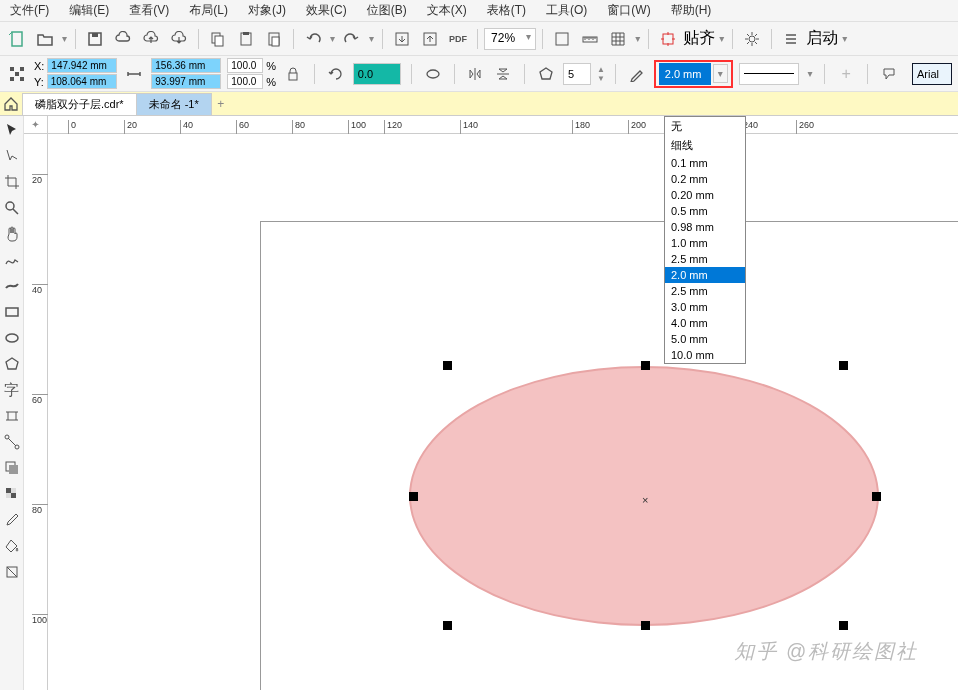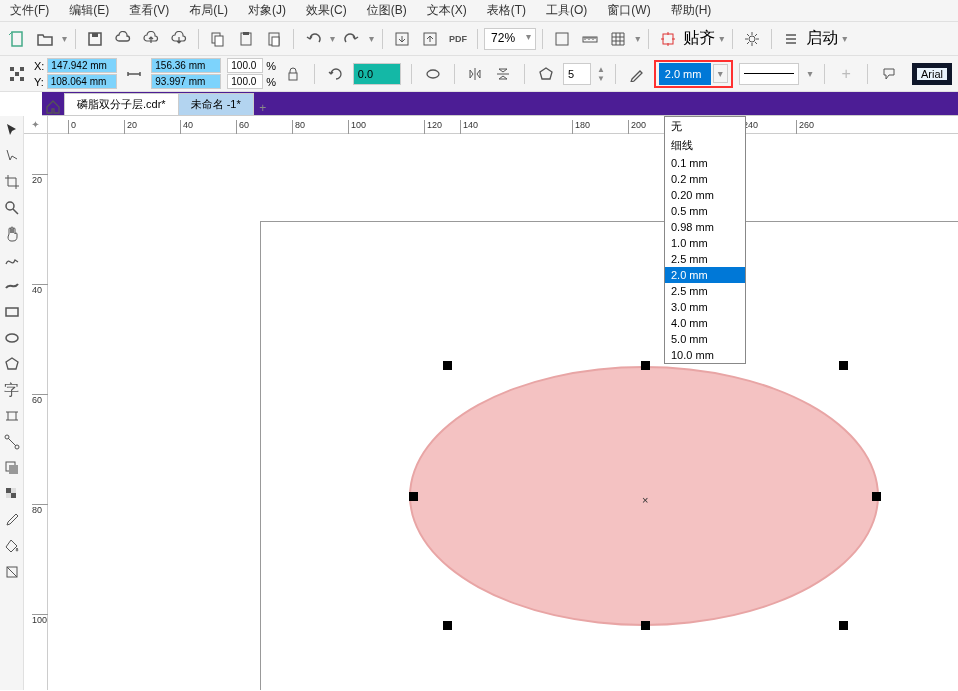--- a/index.html
+++ b/index.html
@@ -19,23 +19,23 @@
 .coord-block { display: flex; flex-direction: column; font-size: 11px; gap: 1px; }
 .coord-row { display: flex; align-items: center; gap: 3px; }
 .coord-input { border: 1px solid #ccc; width: 70px; height: 15px; font-size: 10px; padding: 0 3px; background: #7dd3fc; }
 .pct-input { border: 1px solid #ccc; width: 36px; height: 15px; font-size: 10px; padding: 0 3px; background: #fff; }
 .angle-input { border: 1px solid #ccc; width: 48px; height: 22px; font-size: 11px; padding: 0 4px; background: #14b8a6; }
 .num-input { border: 1px solid #ccc; width: 28px; height: 22px; font-size: 11px; padding: 0 4px; background: #fff; }
 .outline-input { border: 2px solid #0078d7; width: 52px; height: 22px; font-size: 11px; padding: 0 4px; background: #0078d7; color: #fff; }
 .outline-wrap { border: 2px solid #ff3030; padding: 1px 3px; display: flex; align-items: center; gap: 2px; }
 .line-style { border: 1px solid #ccc; width: 70px; height: 22px; background: #fff; display: flex; align-items: center; padding: 0 4px; }
 .line-style::before { content: ""; flex: 1; height: 1px; background: #000; }
-.font-input { border: 5px solid #0f172a; background: #eaf4fc; width: 40px; height: 22px; font-size: 11px; padding: 0 4px; }
-
-.tabbar { display: flex; background: #4c1d95; border-bottom: 1px solid #ccc; height: 24px; align-items: flex-end; margin-left: 42px; }
+.font-input { border: 1px solid #0f172a; background: #eaf4fc; width: 40px; height: 22px; font-size: 11px; padding: 0 4px; }
+
+.tabbar { display: flex; background: #fef9c3; border-bottom: 1px solid #ccc; height: 24px; align-items: center; }
 .doc-tab { padding: 3px 12px; border: 1px solid #ccc; border-bottom: none; background: #fff; font-size: 11px; margin-right: -1px; cursor: pointer; display: flex; align-items: center; gap: 4px; }
 .doc-tab.active { background: #b3d4f0; }
 .home-icon { width: 22px; display: flex; justify-content: center; color: #555; }
 .tab-add { width: 20px; text-align: center; color: #888; cursor: pointer; }
 
 .workspace { position: relative; height: 574px; display: flex; }
 .tool-panel { width: 24px; background: #f5f5f5; border-right: 1px solid #e0e0e0; display: flex; flex-direction: column; align-items: center; padding-top: 4px; gap: 6px; }
 .tool { width: 20px; height: 20px; display: flex; align-items: center; justify-content: center; cursor: pointer; color: #555; font-size: 13px; }
 
 .canvas-area { flex: 1; position: relative; background: #fff; overflow: hidden; }
@@ -427,21 +427,21 @@
 
   <div class="canvas-area">
     <div class="ruler-corner">✦</div>
     <div class="ruler-h">
       <div class="tick" style="left:20px">0</div>
       <div class="tick" style="left:76px">20</div>
       <div class="tick" style="left:132px">40</div>
       <div class="tick" style="left:188px">60</div>
       <div class="tick" style="left:244px">80</div>
       <div class="tick" style="left:300px">100</div>
-      <div class="tick" style="left:376px">120</div>
+      <div class="tick" style="left:336px">120</div>
       <div class="tick" style="left:412px">140</div>
       <div class="tick" style="left:524px">180</div>
       <div class="tick" style="left:580px">200</div>
       <div class="tick" style="left:636px">220</div>
       <div class="tick" style="left:692px">240</div>
       <div class="tick" style="left:748px">260</div>
     </div>
     <div class="ruler-v">
       <div class="tick" style="top:40px">20</div>
       <div class="tick" style="top:150px">40</div>
@@ -474,14 +474,15 @@
         <div class="dd-item">1.0 mm</div>
         <div class="dd-item">2.5 mm</div>
         <div class="dd-item selected">2.0 mm</div>
         <div class="dd-item">2.5 mm</div>
         <div class="dd-item">3.0 mm</div>
         <div class="dd-item">4.0 mm</div>
         <div class="dd-item">5.0 mm</div>
         <div class="dd-item">10.0 mm</div>
       </div>
 
+    <div class="watermark">知乎 @科研绘图社</div>
   </div>
 </div>
 
 </body></html>

